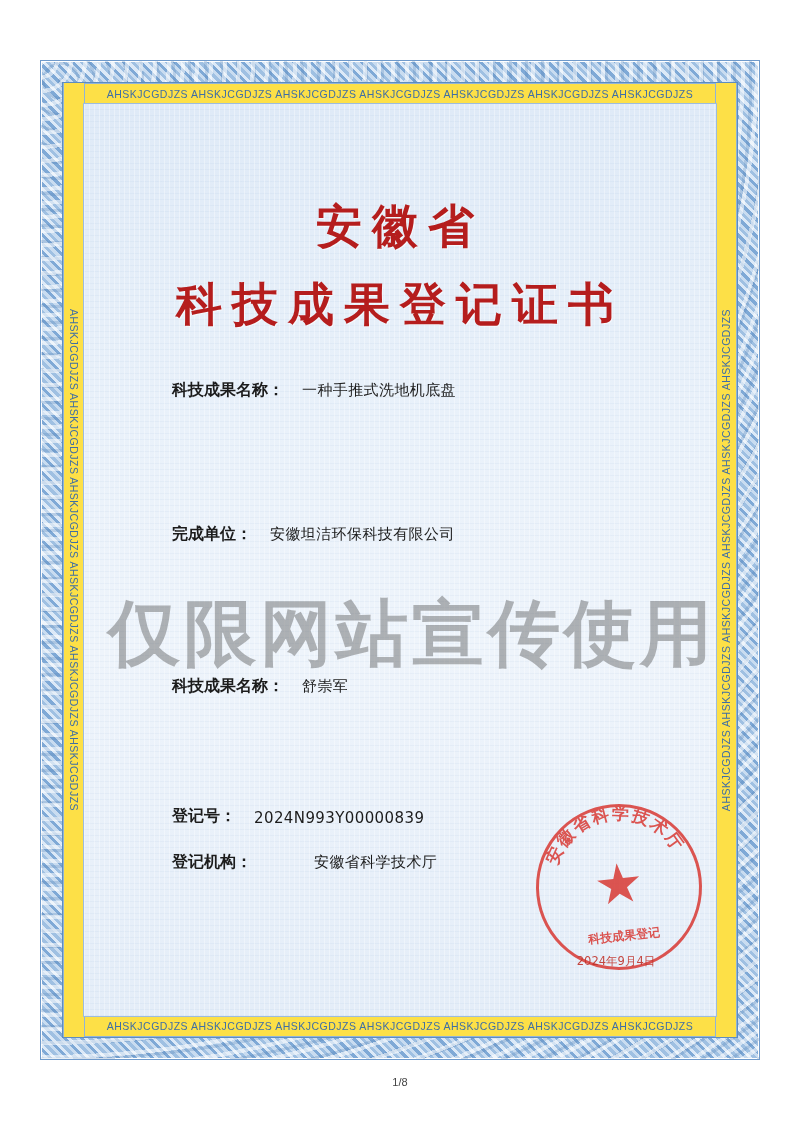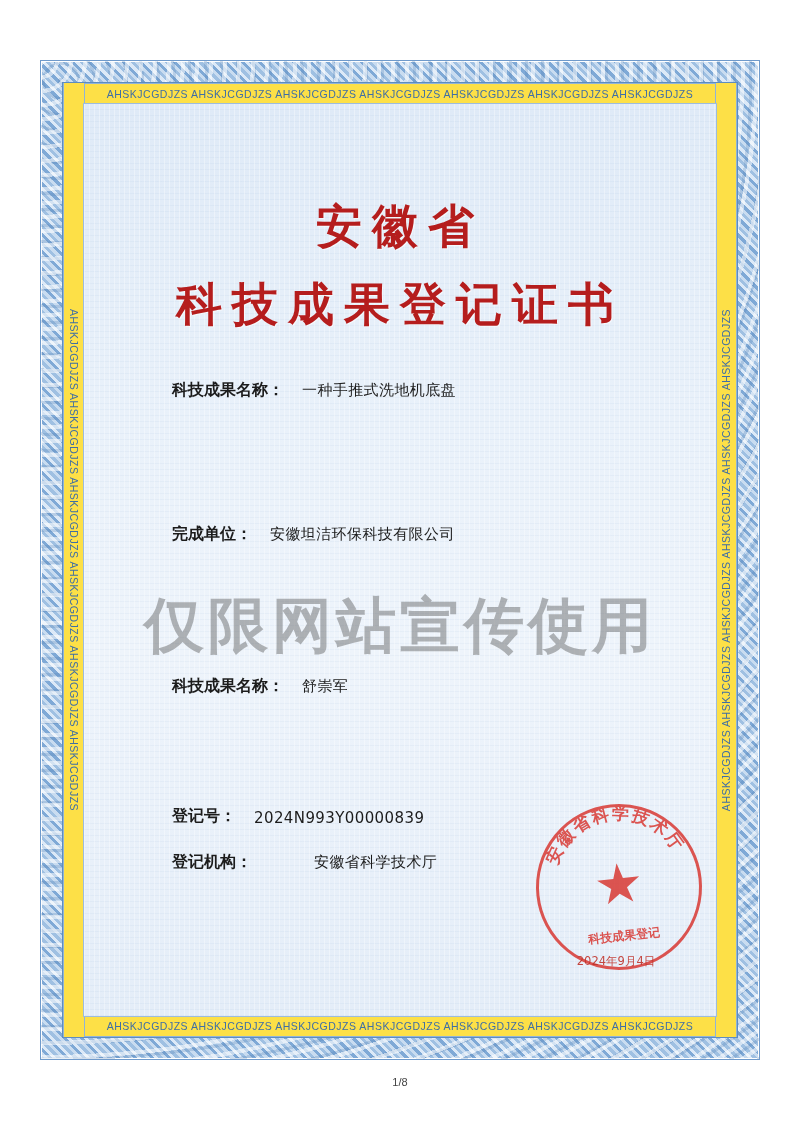--- a/index.html
+++ b/index.html
@@ -237,23 +237,23 @@
     font-family: "DejaVu Sans", sans-serif;
     opacity: 0.9;
   }
 
   
   .watermark {
     position: absolute;
     left: 0;
     right: 0;
     top: 482px;
-    text-align: center;
+    text-align: right;
     font-family: Liberation Sans, sans-serif;
-    font-size: 60px;
+    font-size: 72px;
     font-weight: bold;
     color: rgba(80, 80, 80, 0.42);
     letter-spacing: 4px;
     pointer-events: none;
     white-space: nowrap;
   }
 
   
   .page-number {
     position: absolute;

